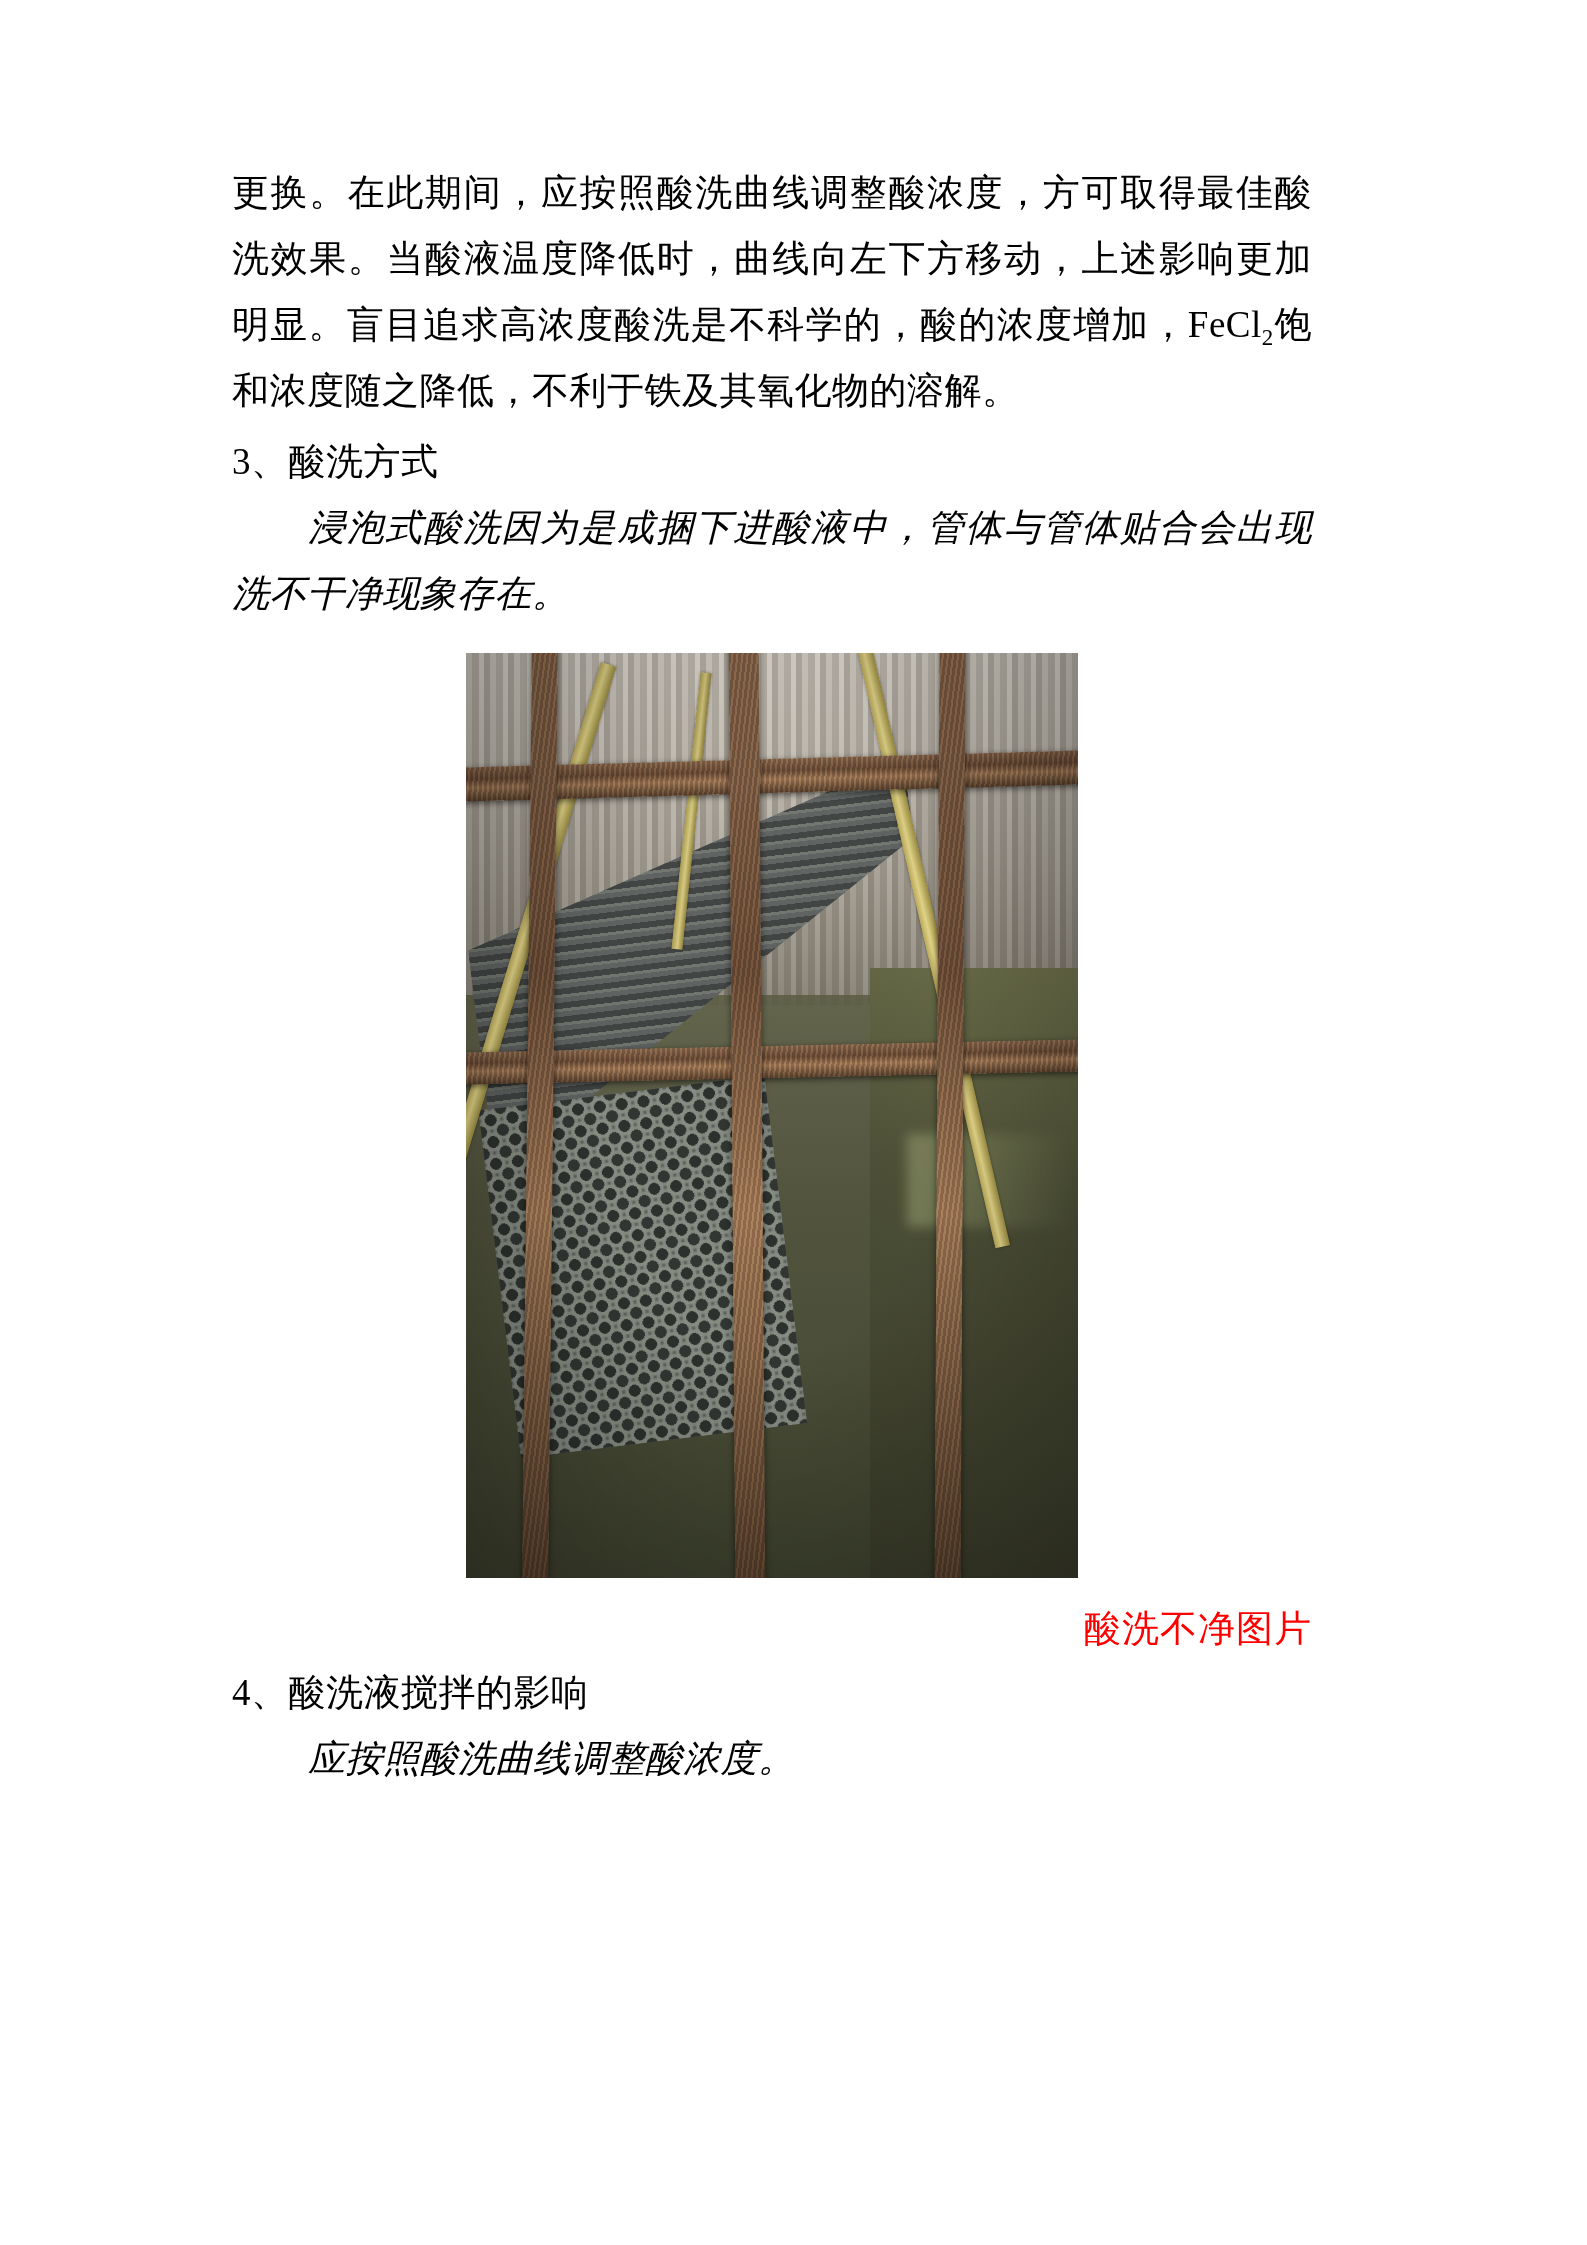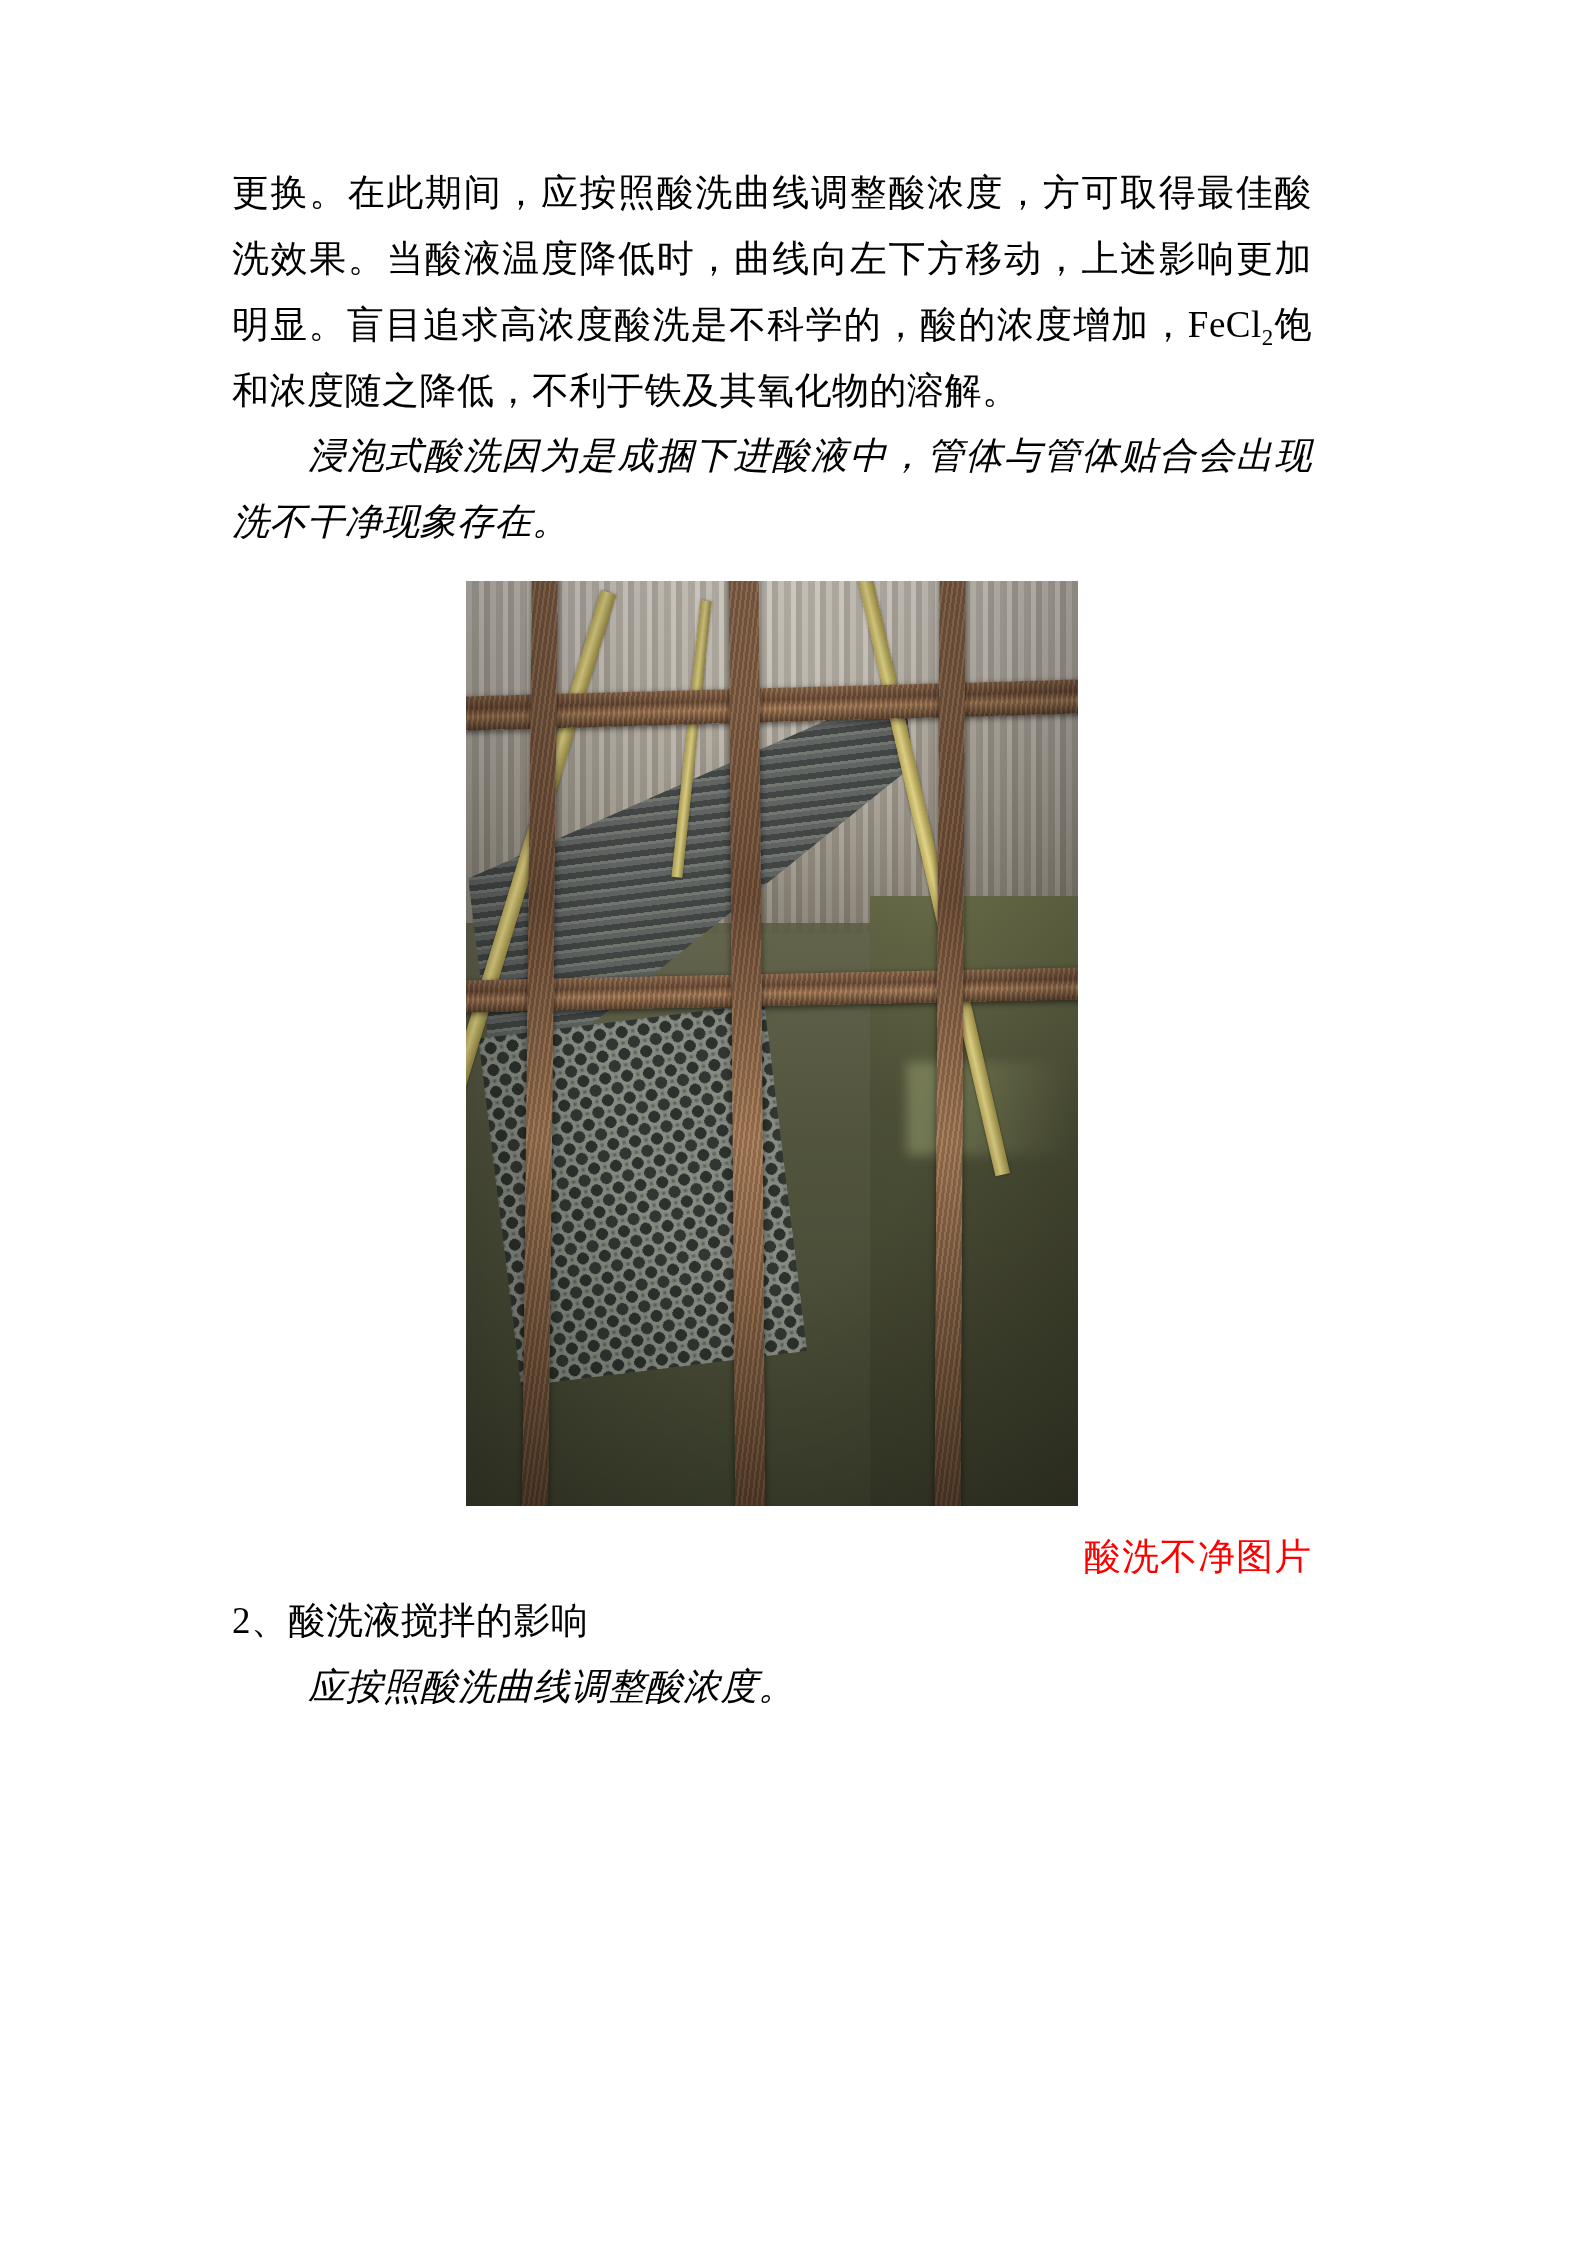--- a/index.html
+++ b/index.html
@@ -195,20 +195,21 @@
   }
 </style>
 </head>
 <body>
 
 <div class="page">
   <div class="content">
 
     <p class="para-body"><span>更换。在此期间，应按照酸洗曲线调整酸浓度，方可取得最佳酸洗效果。当酸液温度降低时，曲线向左下方移动，上述影响更加明显。盲目追求高浓度酸洗是不科学的，酸的浓度增加，</span><span class="latin"><span>FeCl</span><sub>2</sub></span><span>饱和浓度随之降低，不利于铁及其氧化物的溶解。</span></p>
 
+    <p class="heading">3、酸洗方式</p>
 
     <p class="indent2">浸泡式酸洗因为是成捆下进酸液中，管体与管体贴合会出现洗不干净现象存在。</p>
 
     <div class="figure-wrap">
       <div class="figure">
         <div class="ph-bg"></div>
         <div class="ph-wall"></div>
         <div class="ph-wall-shade"></div>
         <div class="ph-floor"></div>
         <div class="ph-pool"></div>
@@ -240,18 +241,18 @@
           </div>
         <div class="bar bar-v3">
             <div class="bar-noise"></div>
           </div>
 
         <div class="ph-vig"></div>
       </div>
       <div class="caption">酸洗不净图片</div>
     </div>
 
-    <p class="heading">2、酸洗液搅拌的影响</p>
+    <p class="heading">4、酸洗液搅拌的影响</p>
 
     <p class="indent2">应按照酸洗曲线调整酸浓度。</p>
 
   </div>
 </div>
 
 </body></html>

